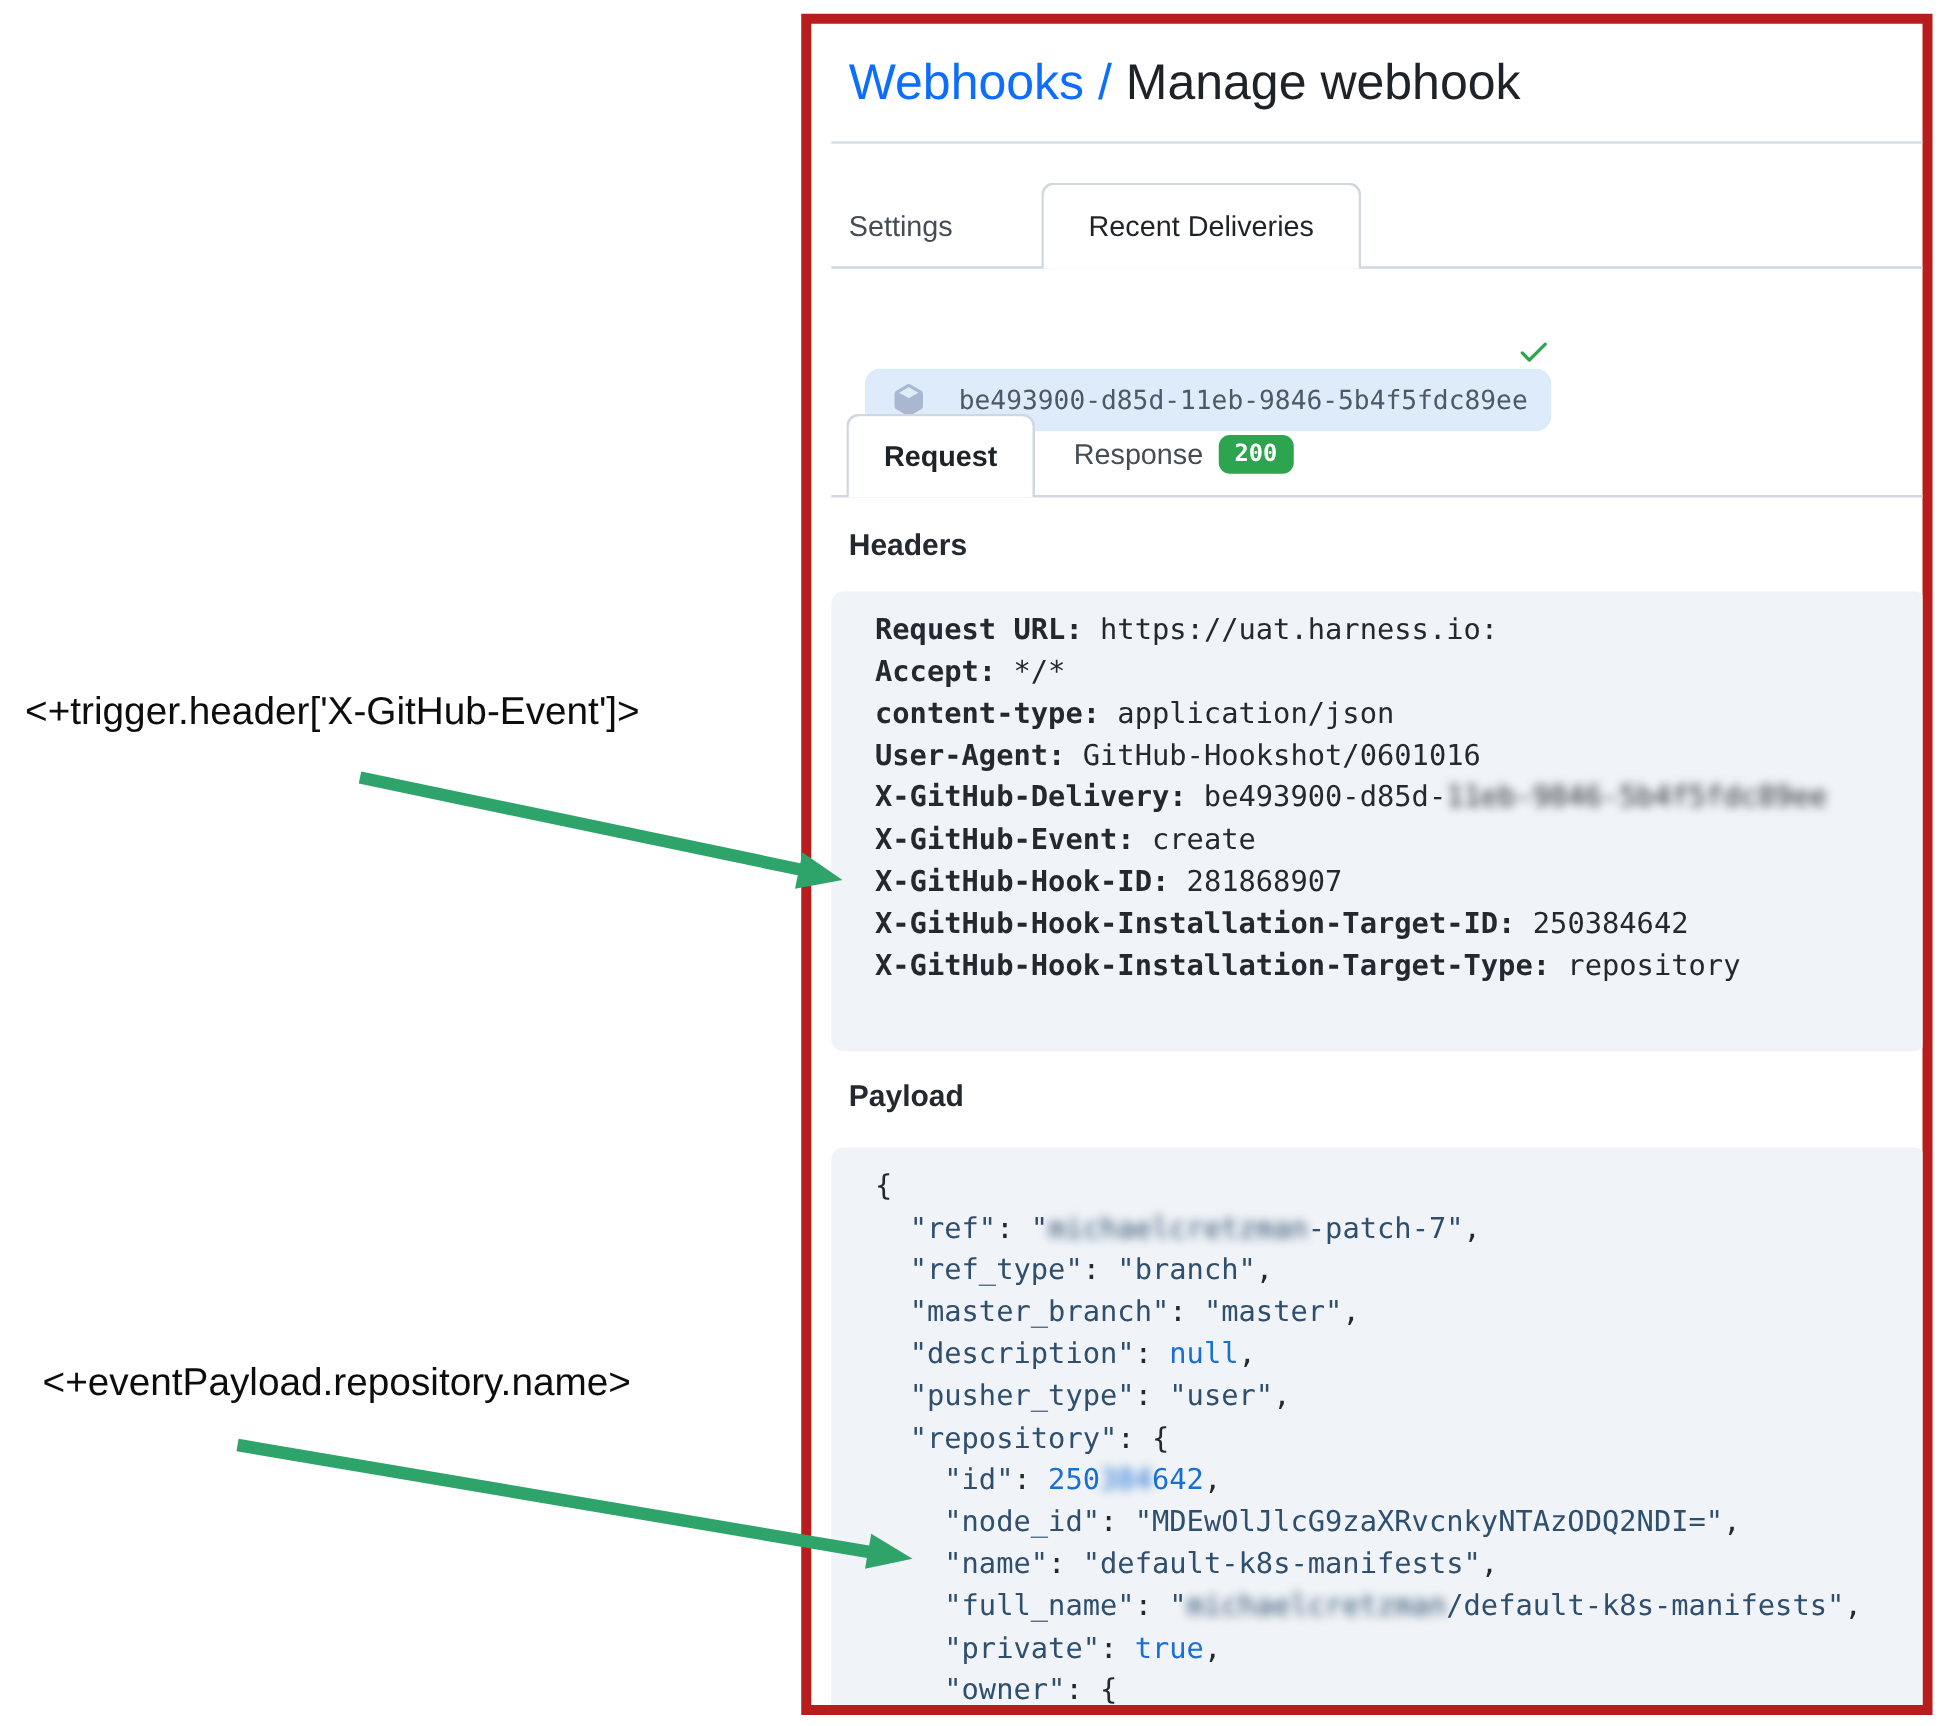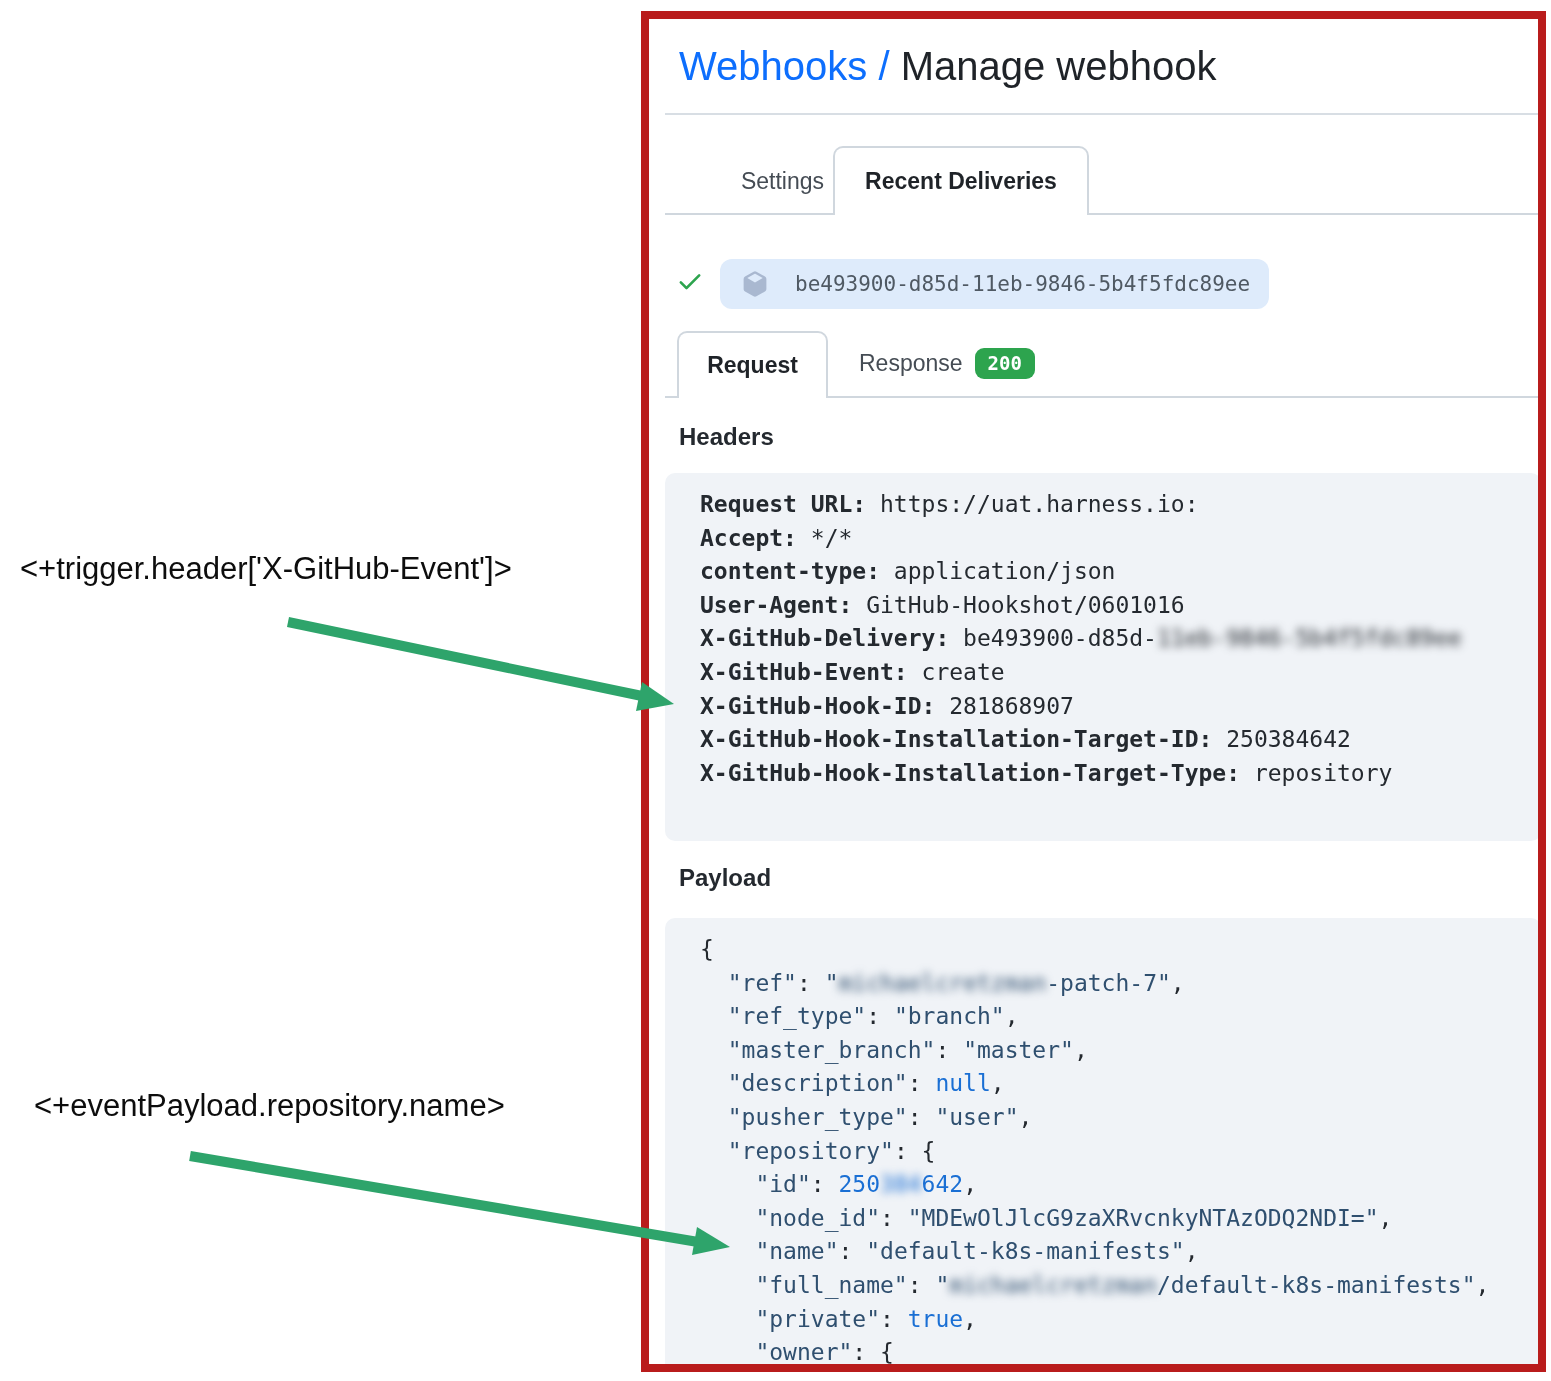--- a/index.html
+++ b/index.html
@@ -19,40 +19,40 @@
   .title { position:absolute; left:30px; top:22px; font-size:40px; line-height:50px; color:#1f2328; white-space:nowrap; }
   .title .link { color:var(--link-blue,#0d6efd); cursor:pointer; }
   .title .sep  { color:var(--link-blue,#0d6efd); }
   .hr1 { position:absolute; left:16px; top:94px; width:884px; height:2px; background:#d8dee4; }
 
   
   .underline { position:absolute; height:2px; background:#d0d7de; left:16px; width:884px; }
   .u1 { top:194px; } .u2 { top:377px; }
 
   .tab-inactive {
-    position:absolute; display:flex; align-items:center; justify-content:flex-end;
+    position:absolute; display:flex; align-items:center; justify-content:flex-start;
     font-size:23px; color:#454c54; cursor:pointer; z-index:1; white-space:nowrap;
   }
   .tab-active {
     position:absolute; background:#fff; border:2px solid #d0d7de; border-bottom:none;
     border-radius:10px 10px 0 0; display:flex; align-items:center; justify-content:center;
     font-size:23px; color:#1f2328; z-index:3; cursor:pointer; white-space:nowrap;
   }
   .settings-tab { left:30px; top:132px; width:145px; height:60px; }
-  .recent-tab   { left:184px; top:127px; width:256px; height:69px; font-weight:700; }
+  .recent-tab   { left:184px; top:127px; width:256px; height:69px; font-weight:400; }
   .request-tab  { left:28px;  top:312px; width:151px; height:67px; font-weight:600; }
   .response-tab { left:210px; top:312px; height:65px; gap:12px; }
   .status-badge {
     background:var(--badge-green,#2da44e); color:#fff; border-radius:9px;
     font-family:"DejaVu Sans Mono", monospace; font-size:19px; font-weight:700;
     padding:4px 13px; line-height:1.2;
   }
 
   
-  .delivery-row { position:absolute; left:27px; top:240px; display:flex; align-items:flex-start; }
+  .delivery-row { position:absolute; left:27px; top:240px; display:flex; align-items:flex-end;flex-direction:column; }
   .check-icon { width:28px; height:28px; color:var(--check-green,#2da44e); margin-top:8px; }
   .delivery-pill {
     margin-left:16px; width:549px; height:50px; background:var(--pill-bg,#deebfb);
     border-radius:12px; display:flex; align-items:center; padding-left:22px; cursor:pointer;
   }
   .package-icon { width:26px; height:26px; color:#a9b8d0; flex:none; }
   .delivery-guid {
     margin-left:27px; font-family:"DejaVu Sans Mono", monospace;
     font-size:21px; color:#4f5963; white-space:nowrap;
   }

